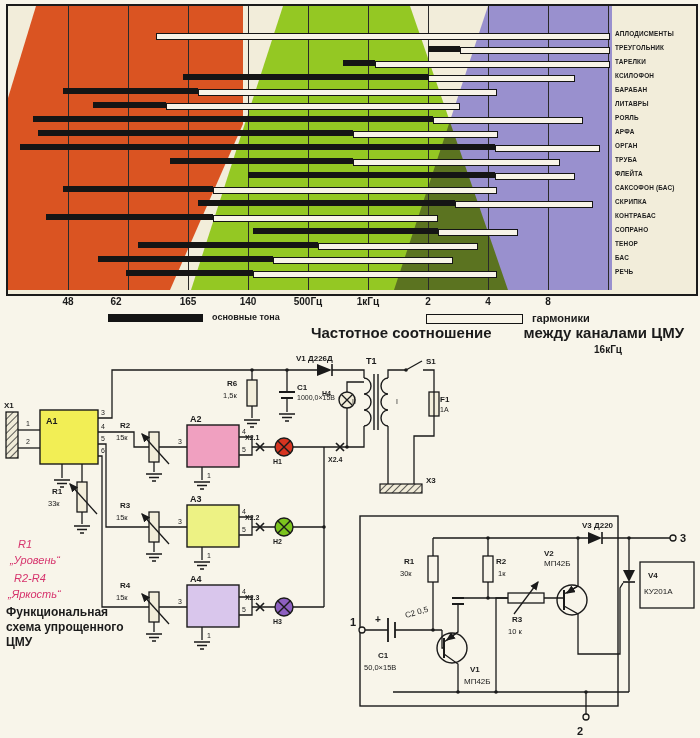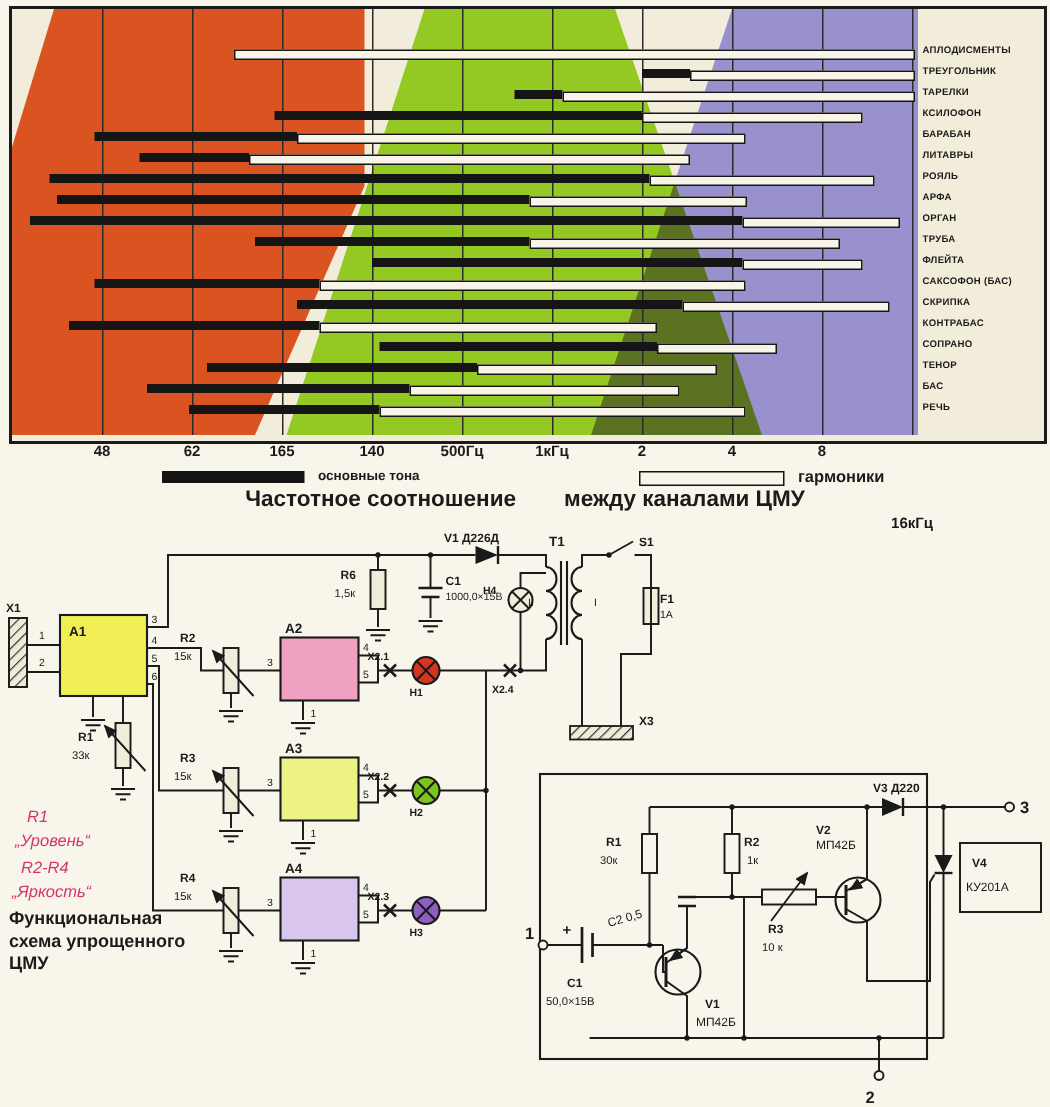--- a/index.html
+++ b/index.html
@@ -18,21 +18,21 @@
   .bar.hollow{height:5px;background:#f8f4e8;border:1.1px solid #151515;}
   .ilabels{position:absolute;left:607px;top:0;width:80px;height:284px;}
   .ilabel{position:absolute;left:0;font-size:6.4px;font-weight:700;letter-spacing:.2px;white-space:nowrap;}
   .axis{position:absolute;left:8px;top:296px;width:688px;height:13px;}
   .tick{position:absolute;transform:translateX(-50%);font-size:10px;font-weight:700;white-space:nowrap;}
   .legend{position:absolute;left:16px;top:312px;width:700px;height:12px;}
   .lg-solid{position:absolute;left:92px;top:2px;width:95px;height:8px;background:#141414;}
   .lg-l1{position:absolute;left:196px;top:0;font-size:9px;font-weight:700;}
   .lg-hollow{position:absolute;left:410px;top:2px;width:95px;height:8px;background:#f8f4e8;border:1.2px solid #141414;}
   .lg-l2{position:absolute;left:516px;top:0;font-size:11px;font-weight:700;}
-  .title{position:absolute;left:0;top:324px;width:700px;text-align:center;
+  .title{position:absolute;left:0;top:324px;width:700px;text-align:right;
          font-size:15px;font-weight:700;}
   .title span{margin:0 16px;}
   .c1{position:absolute;left:2px;top:352px;}
   .c2{position:absolute;left:348px;top:504px;}
   svg text{font-family:"Liberation Sans","DejaVu Sans",sans-serif;fill:#1b1b1b;}
   .t7{font-size:7px;}
   .t7b{font-size:7px;font-weight:700;}
   .t75{font-size:7.5px;}
   .t8{font-size:8px;}
   .t8b{font-size:8px;font-weight:700;}
@@ -119,21 +119,21 @@
       <div class="ilabel" style="top: 206px;">КОНТРАБАС</div>
       <div class="ilabel" style="top: 220px;">СОПРАНО</div>
       <div class="ilabel" style="top: 234px;">ТЕНОР</div>
       <div class="ilabel" style="top: 248px;">БАС</div>
       <div class="ilabel" style="top: 262px;">РЕЧЬ</div>
     </div>
 </div>
 
 <div class="axis">
     <div class="tick" style="left: 60px;">48</div>
-    <div class="tick" style="left: 120px;">62</div>
+    <div class="tick" style="left: 108px;">62</div>
     <div class="tick" style="left: 180px;">165</div>
     <div class="tick" style="left: 240px;">140</div>
     <div class="tick" style="left: 300px;">500Гц</div>
     <div class="tick" style="left: 360px;">1кГц</div>
     <div class="tick" style="left: 420px;">2</div>
     <div class="tick" style="left: 480px;">4</div>
     <div class="tick" style="left: 540px;">8</div>
     <div class="tick" style="left: 600px; margin-top: 48px;">16кГц</div>
   </div>
 

